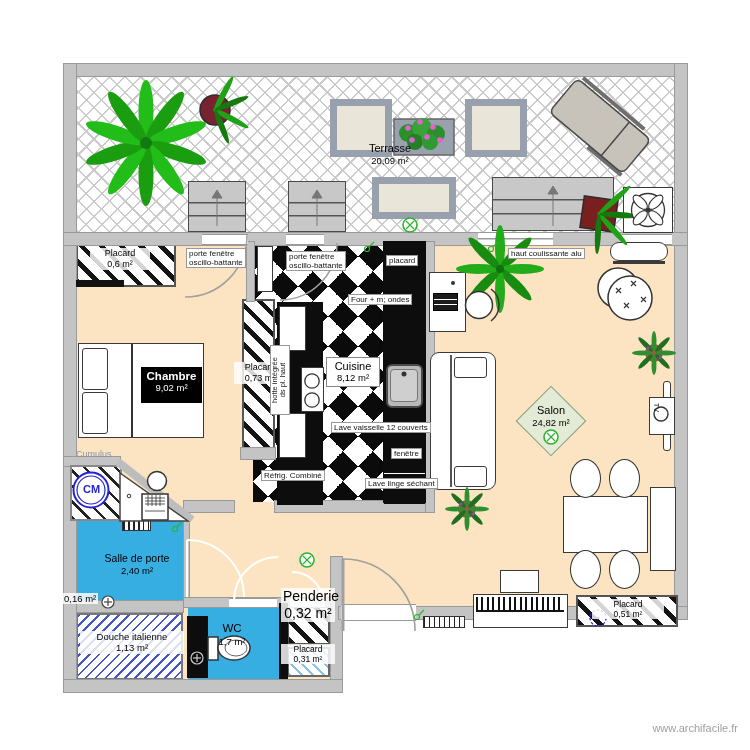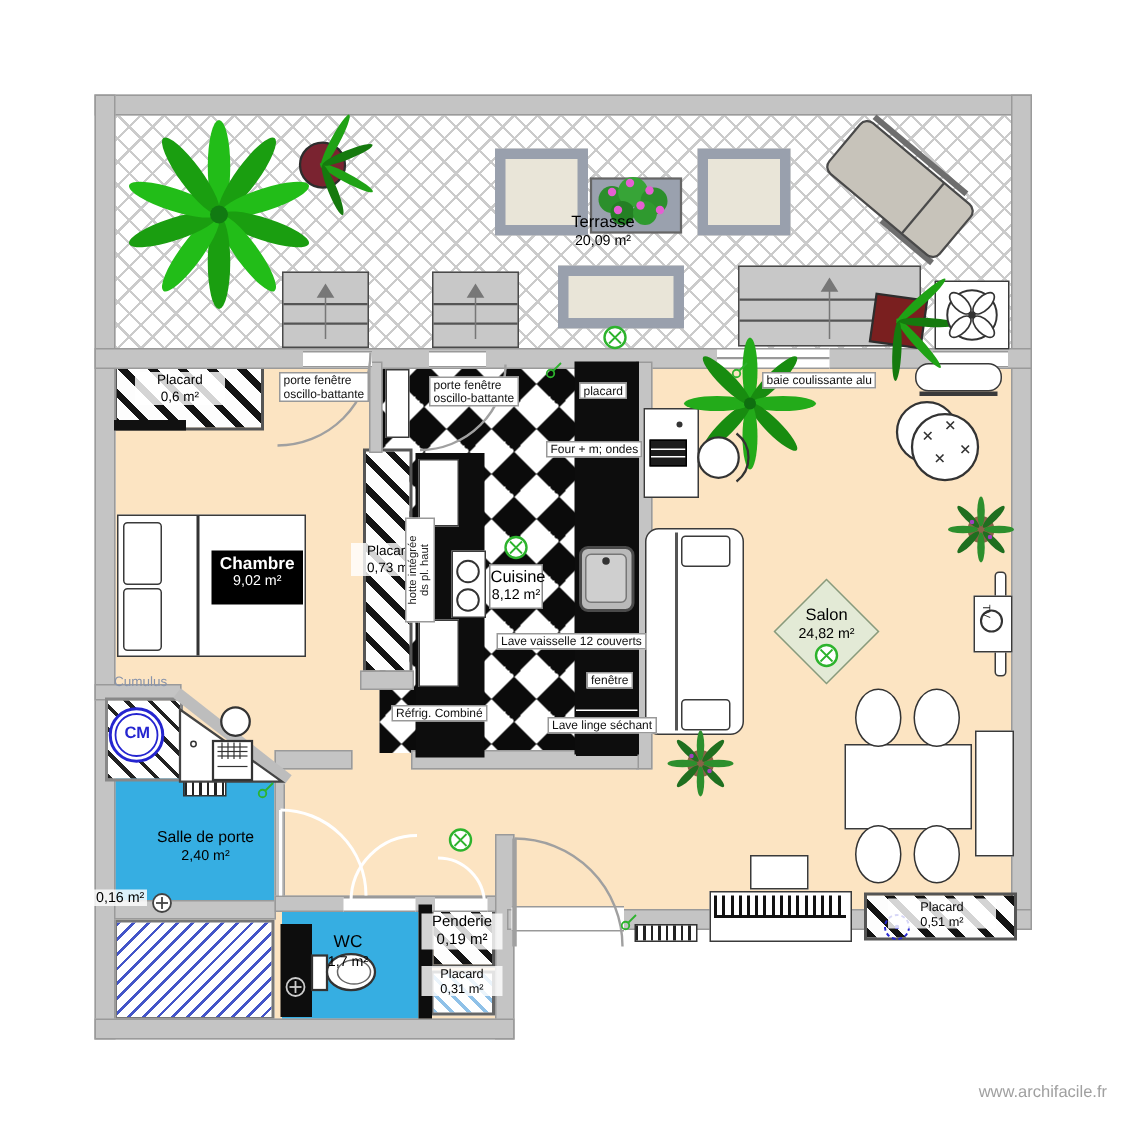--- a/index.html
+++ b/index.html
@@ -363,77 +363,81 @@
         <line x1="108" y1="598" x2="108" y2="606"></line>
     </g>
 
     <g stroke="#2525d0" fill="none">
       <circle cx="598" cy="618" r="8" stroke-width="1.3" stroke-dasharray="2.5,2"></circle>
       <circle cx="598" cy="618" r="1.5" fill="#2525d0" stroke="none"></circle>
     </g>
     <circle cx="661" cy="414" r="7" fill="#fff" stroke="#333" stroke-width="1.4"></circle>
   </svg>
 
-  <div class="tlbl" style="left:364px;top:142px;width:76px">
+  <div class="tlbl" style="left:352px;top:142px;width:76px">
     <div class="rname">Terrasse</div>
       <div class="rarea">20,09 m²</div>
   </div>
   <div class="tlbl glow" style="left:90px;top:248px;width:56px;font-size:9px">
     <div>Placard</div>
       <div>0,6 m²</div>
   </div>
   <div class="lbl" style="left:186px;top:248px">
     <div>porte fenêtre</div>
       <div>oscillo-battante</div>
   </div>
   <div class="lbl" style="left:286px;top:251px">
     <div>porte fenêtre</div>
       <div>oscillo-battante</div>
   </div>
   <div class="lbl" style="left:386px;top:255px">placard</div>
-  <div class="lbl" style="left:364px;top:294px">Four + m; ondes</div>
+  <div class="lbl" style="left:348px;top:294px">Four + m; ondes</div>
   <div class="a" id="chambre-label" style="left:141px;top:367px;width:61px;height:36px;padding-top:3px">
     <div class="rname">Chambre</div>
       <div class="rarea">9,02 m²</div>
   </div>
   <div class="tlbl glow" style="left:234px;top:362px;width:48px;font-size:9px">
     <div>Placard</div>
       <div>0,73 m²</div>
   </div>
   <div class="a" id="hotte-label" style="left:245px;top:370px;width:70px;height:20px">
     <div>hotte intégrée</div>
       <div>ds pl. haut</div>
   </div>
-  <div class="a" id="cuisine-label" style="left:326px;top:376px;width:36px;height:30px;padding-top:2px">
+  <div class="a" id="cuisine-label" style="left:326px;top:357px;width:54px;height:30px;padding-top:2px">
     <div class="rname">Cuisine</div>
       <div class="rarea">8,12 m²</div>
   </div>
   <div class="lbl" style="left:331px;top:422px">Lave vaisselle 12 couverts</div>
   <div class="lbl" style="left:391px;top:448px">fenêtre</div>
   <div class="lbl" style="left:261px;top:470px">Réfrig. Combiné</div>
   <div class="lbl" style="left:365px;top:478px">Lave linge séchant</div>
-  <div class="lbl" style="left:508px;top:248px">baie coulissante alu</div>
+  <div class="lbl" style="left:508px;top:248px">haut coulissante alu</div>
   <div class="tlbl" style="left:520px;top:404px;width:62px">
     <div class="rname">Salon</div>
       <div class="rarea">24,82 m²</div>
   </div>
   <div class="a" id="cumulus-label" style="left:76px;top:449px;width:60px;height:11px">Cumulus</div>
   <div class="a" id="cm-text" style="left:74px;top:483px;width:35px;height:14px">CM</div>
   <div class="tlbl" style="left:92px;top:552px;width:90px">
     <div style="font-size:10.5px">Salle de porte</div>
       <div class="rarea">2,40 m²</div>
   </div>
   <div class="tlbl glow" style="left:62px;top:593px;font-size:9.5px">0,16 m²</div>
+  <div class="tlbl glow" style="left:80px;top:631px;width:100px;font-size:9.5px">
+    <div>Douche italienne</div>
+      <div>1,13 m²</div>
+  </div>
   <div class="tlbl" style="left:206px;top:622px;width:52px">
     <div style="font-size:11.5px">WC</div>
       <div class="rarea">1,7 m²</div>
   </div>
-  <div class="tlbl glow" style="left:281px;top:609px;width:50px;font-size:10px">
+  <div class="tlbl glow" style="left:281px;top:588px;width:50px;font-size:14px">
     <div>Penderie</div>
-      <div>0,19 m²</div>
+      <div>0,32 m²</div>
   </div>
   <div class="tlbl glow" style="left:281px;top:644px;width:50px;font-size:8.5px">
     <div>Placard</div>
       <div>0,31 m²</div>
   </div>
   <div class="tlbl glow" style="left:592px;top:599px;width:68px;font-size:8.5px">
     <div>Placard</div>
       <div>0,51 m²</div>
   </div>
   <div class="a" id="tv-label" style="left:643px;top:410px;width:24px;height:10px">TV</div>

